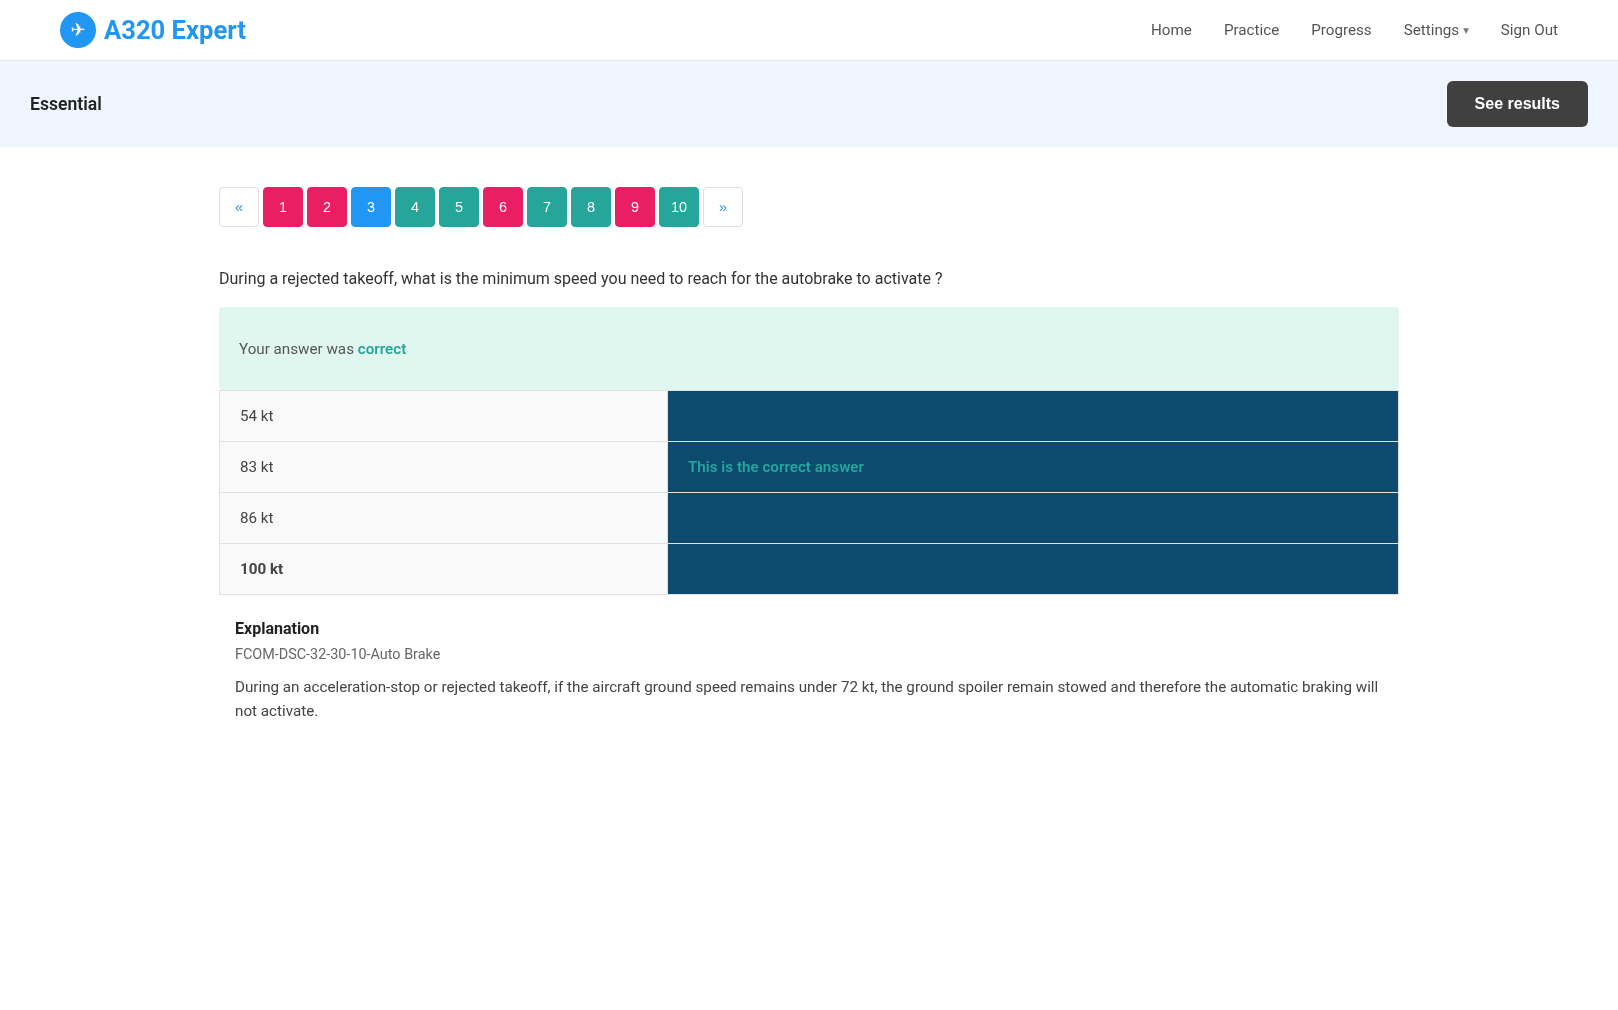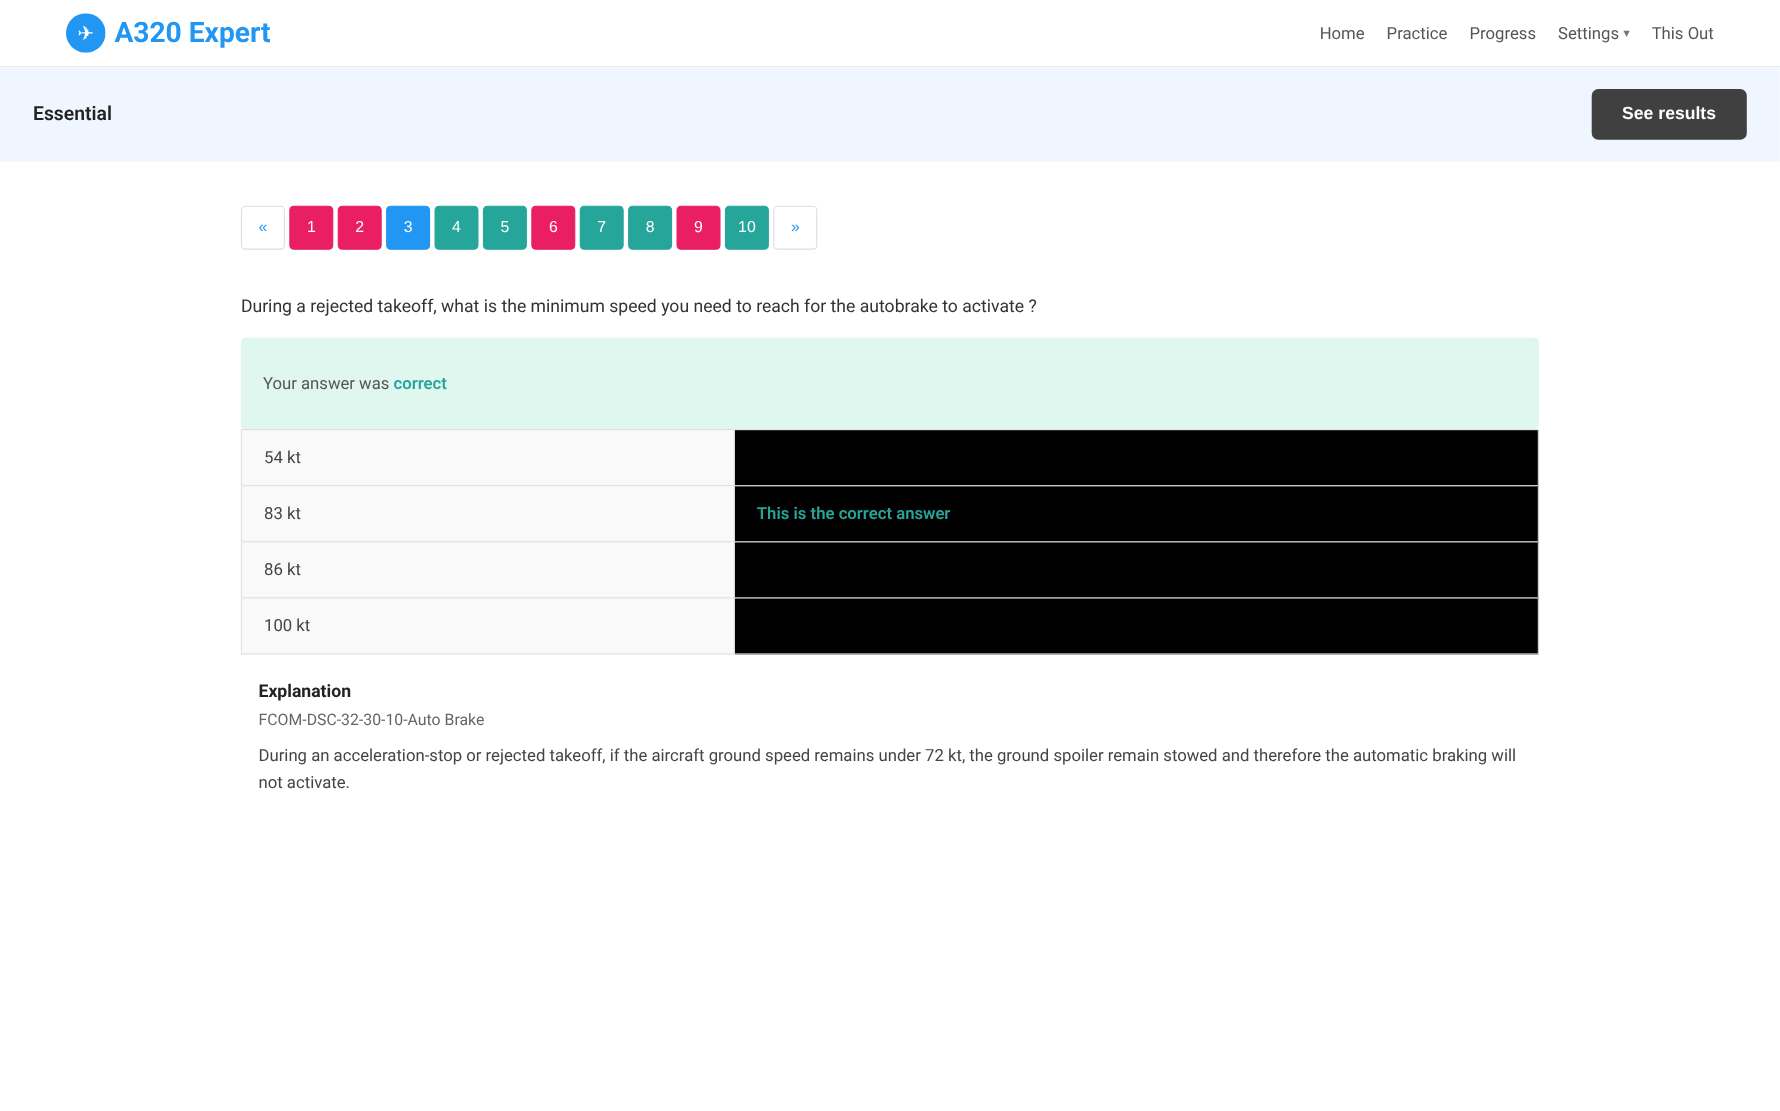--- a/index.html
+++ b/index.html
@@ -23,21 +23,21 @@
       height: 36px;
     }
     .logo-text {
       font-size: 1.6rem;
       font-weight: 700;
       color: #2196f3;
     }
     .nav {
       display: flex;
       align-items: center;
-      gap: 20px;
+      gap: 32px;
     }
     .nav-item {
       font-size: 0.95rem;
       color: #555;
       cursor: pointer;
       text-decoration: none;
     }
     .nav-settings {
       display: flex;
       align-items: center;
@@ -132,34 +132,35 @@
     .options-table {
       width: 100%;
       border-collapse: collapse;
       border: 1px solid #e0e0e0;
     }
     .options-table tr {
       border-bottom: 1px solid #e0e0e0;
     }
     .options-table tr:last-child {
       border-bottom: none;
+      font-weight: bold;
     }
     .options-table td {
       padding: 16px 20px;
       font-size: 0.95rem;
       color: #444;
       vertical-align: middle;
     }
     .options-table td:first-child {
       width: 38%;
       background: #f9f9f9;
       border-right: 1px solid #e0e0e0;
     }
     .options-table td:last-child {
-      background: #000000;
+      background: #0c4a6e;
     }
     .correct-answer-label {
       color: #26a69a;
       font-weight: 600;
     }
 
     
     .explanation-section {
       margin-top: 24px;
       margin-left: 16px;
@@ -193,21 +194,21 @@
     <span class="logo-text">A320 Expert</span>
   </div>
   <nav class="nav">
     <a class="nav-item">Home</a>
     <a class="nav-item">Practice</a>
     <a class="nav-item">Progress</a>
     <div class="nav-item nav-settings">
       <span>Settings</span>
       <span class="chevron-down">▾</span>
     </div>
-    <a class="nav-item">This Out</a>
+    <a class="nav-item">Sign Out</a>
   </nav>
 </header>
 
 <div class="sub-header">
   <span class="sub-header-title">Essential</span>
   <button class="see-results-btn">See results</button>
 </div>
 
 <main class="main">
 

